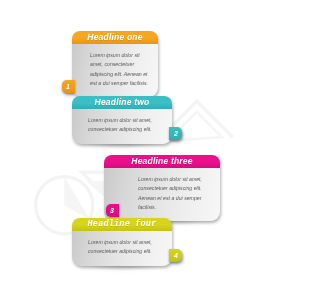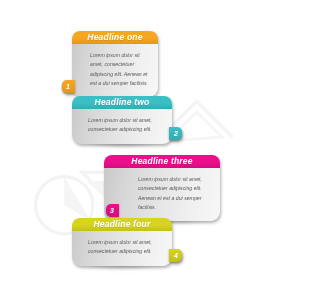--- a/index.html
+++ b/index.html
@@ -145,21 +145,21 @@
       </div>
       <div class="badge left" style="left: 2px; background: linear-gradient(rgb(236, 15, 140) 0%, rgb(214, 11, 126) 100%);">
         <span>3</span>
       </div>
       <div class="curl"></div>
     </div>
   </div>
 
   <div class="banner" id="b4" style="left:72px;top:218px;width:100px;">
     <div class="card">
-      <div class="head" style="background: linear-gradient(rgb(215, 212, 30) 0%, rgb(215, 212, 30) 55%, rgb(196, 193, 21) 100%);">
+      <div class="head" style="background: linear-gradient(rgb(215, 212, 30) 0%, rgb(215, 212, 30) 55%, rgb(196, 193, 21) 100%); font-family: Liberation Mono, monospace;">
         <span class="ttl" style="color: rgb(255, 255, 255);">Headline four</span>
       </div>
       <div class="body" style="padding:7px 14px 9px 16px;min-height:30px;">
         <span class="txt" style="color: rgb(92, 92, 92);">Lorem ipsum dolor sit amet, consectetuer adipiscing elit.</span>
       </div>
       <div class="badge right" style="background: linear-gradient(rgb(215, 212, 30) 0%, rgb(196, 193, 21) 100%);">
         <span>4</span>
       </div>
       <div class="curl"></div>
     </div>

